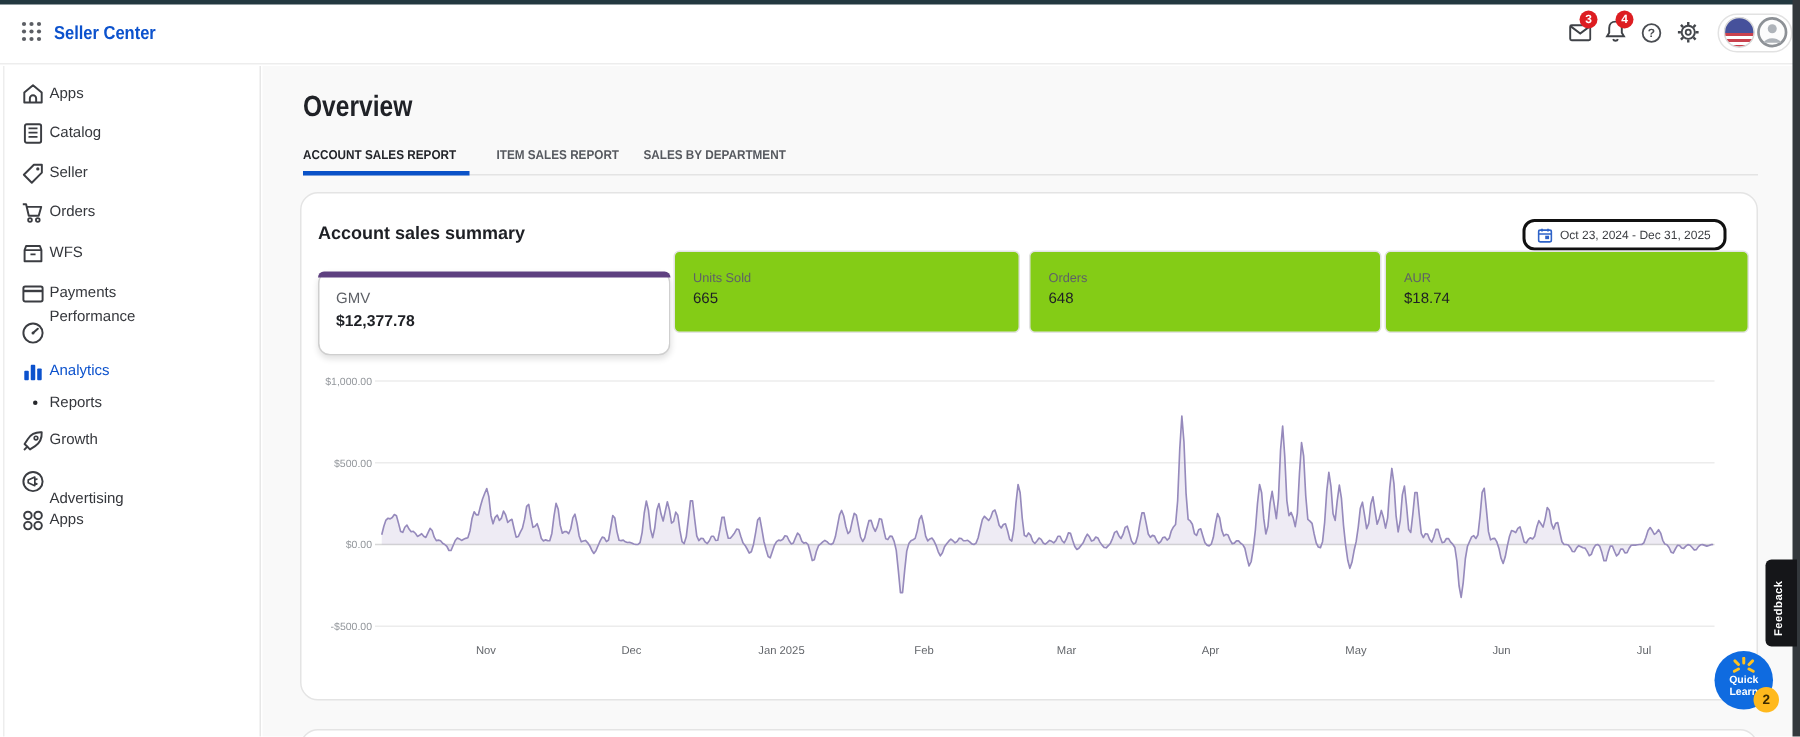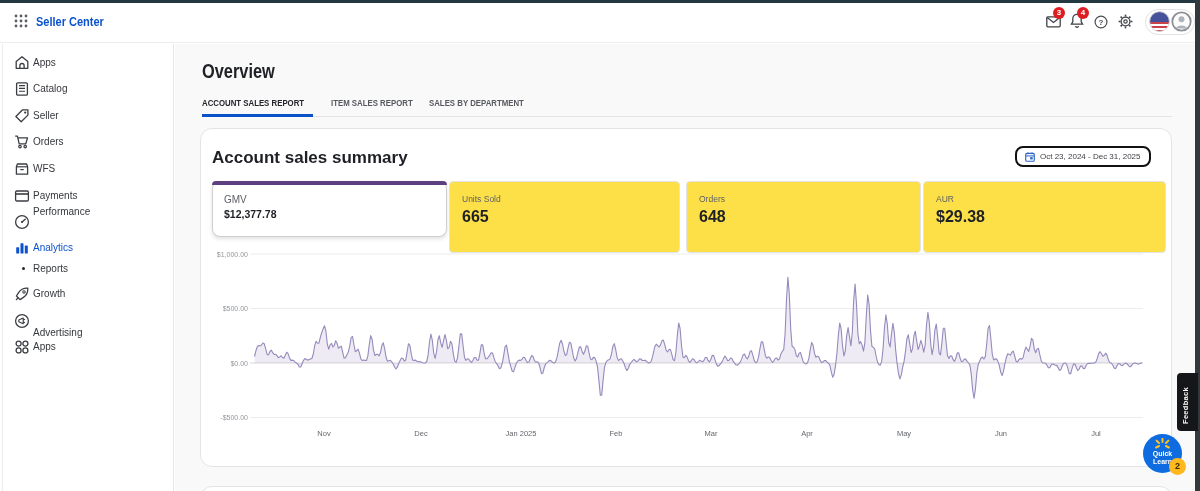--- a/index.html
+++ b/index.html
@@ -9,23 +9,23 @@
 #sidebar{left:0;top:44px;width:174px;height:447px;background:#fff;border-right:1px solid #e7e7e7}
 #main{left:175px;top:44px;width:1020px;height:447px;background:#f9f9f9}
 .brand{left:36px;top:14.5px;font-size:12.5px;font-weight:bold;color:#0c52cd;transform:scaleX(.88);transform-origin:0 0}
 .navitem{position:absolute;left:33px;font-size:10px;color:#35373c}
 .navicon{position:absolute;left:14px}
 .card{position:absolute;background:#fff;border:1px solid #e4e4e4;border-radius:12px}
 h1{position:absolute;left:202px;top:60px;font-size:19.5px;color:#202227;transform:scaleX(.84);transform-origin:0 0}
 .tab{position:absolute;top:98px;font-size:8.5px;font-weight:bold;letter-spacing:0;color:#56595f;transform:scaleX(.92);transform-origin:0 0}
 .tabline{position:absolute;left:202px;top:116px;width:970px;height:1px;background:#e4e4e4}
 .tabund{position:absolute;left:202px;top:114px;width:111px;height:3px;background:#0a52c8}
-.tile{position:absolute;top:181px;height:72px;background:#fde047;border:1px solid #e3e3e3;border-radius:4px}
+.tile{position:absolute;top:167px;height:55px;background:#84cc16;border:1px solid #e3e3e3;border-radius:4px}
 .tlabel{position:absolute;left:12px;top:12px;font-size:8.5px;color:#5e6167}
-.tvalue{position:absolute;left:12px;top:26px;font-size:16px;font-weight:bold;color:#1e2025}
+.tvalue{position:absolute;left:12px;top:26px;font-size:10px;font-weight:normal;color:#1e2025}
 #feedback{position:absolute;left:1177px;top:373px;width:21px;height:58px;background:#151619;border-radius:4px 0 0 4px;z-index:60}
 #feedback span{position:absolute;left:4px;top:51px;font-size:7.5px;font-weight:bold;color:#fff;transform:rotate(-90deg);transform-origin:0 0;white-space:nowrap;letter-spacing:.3px}
 #ql{position:absolute;left:1143px;top:434px;width:39px;height:39px;border-radius:50%;background:#0f6be0;z-index:60}
 #qlbadge{position:absolute;left:1169px;top:458px;width:17px;height:17px;border-radius:50%;background:#ffb91d;z-index:61;text-align:center;font-size:9px;font-weight:bold;color:#3d2b00;line-height:17px}
 </style></head><body>
 <div class="abs" id="main"></div>
 <div class="abs" id="sidebar"></div>
 <div class="abs" id="header"></div>
 <div class="abs" id="topbar"></div>
 <div class="abs" id="rightstrip"></div>
@@ -169,21 +169,21 @@
 <h1>Overview</h1>
 <div class="tab" style="left:202px;color:#23252a">ACCOUNT SALES REPORT</div>
 <div class="tab" style="left:331px">ITEM SALES REPORT</div>
 <div class="tab" style="left:429px">SALES BY DEPARTMENT</div>
 <div class="tabline"></div>
 <div class="tabund"></div>
 
 <div class="card" style="left:200px;top:128px;width:972px;height:339px"></div>
 <div class="card" style="left:200px;top:486px;width:972px;height:30px"></div>
 
-<div class="abs" style="left:212px;top:148px;font-size:17px;font-weight:bold;color:#1e2025">Account sales summary</div>
+<div class="abs" style="left:212px;top:148px;font-size:12px;font-weight:bold;color:#1e2025">Account sales summary</div>
 
 <div class="abs" style="left:1015px;top:146px;width:136px;height:21px;border:2px solid #111;border-radius:8px;background:#fff"></div>
 <svg class="abs" style="left:1025px;top:152px" width="10" height="10" viewBox="0 0 14 14">
  <rect x="1" y="2" width="12" height="11" rx="1.5" fill="none" stroke="#2e63c8" stroke-width="1.6"></rect>
  <path d="M1,5.5 H13" stroke="#2e63c8" stroke-width="1.4"></path>
  <path d="M4.2,0.8 V3.2 M9.8,0.8 V3.2" stroke="#2e63c8" stroke-width="1.6"></path>
  <rect x="7.2" y="7.2" width="3.6" height="3.2" fill="#2e63c8"></rect>
 </svg>
 <div class="abs" style="left:1040px;top:152px;font-size:8px;color:#3c3e42">Oct 23, 2024 - Dec 31, 2025</div>
 
@@ -194,21 +194,21 @@
 <div class="tile" style="left:449px;width:231px">
     <div class="tlabel">Units Sold</div>
     <div class="tvalue">665</div>
   </div>
 <div class="tile" style="left:686px;width:235px">
     <div class="tlabel">Orders</div>
     <div class="tvalue">648</div>
   </div>
 <div class="tile" style="left:923px;width:243px">
     <div class="tlabel">AUR</div>
-    <div class="tvalue">$29.38</div>
+    <div class="tvalue">$18.74</div>
   </div>
 
 <svg class="abs" style="left:200px;top:244px" width="965" height="200" viewBox="0 0 965 200">
  <g stroke="#ececec" stroke-width="1">
   <line x1="50" y1="10" x2="943" y2="10"></line>
   <line x1="50" y1="64.5" x2="943" y2="64.5"></line>
   <line x1="50" y1="173.5" x2="943" y2="173.5"></line>
  </g>
  <line x1="50" y1="119" x2="943" y2="119" stroke="#d8d8d8" stroke-width="1"></line>
  <g font-family="Liberation Sans" font-size="7" fill="#93979c" text-anchor="end">

